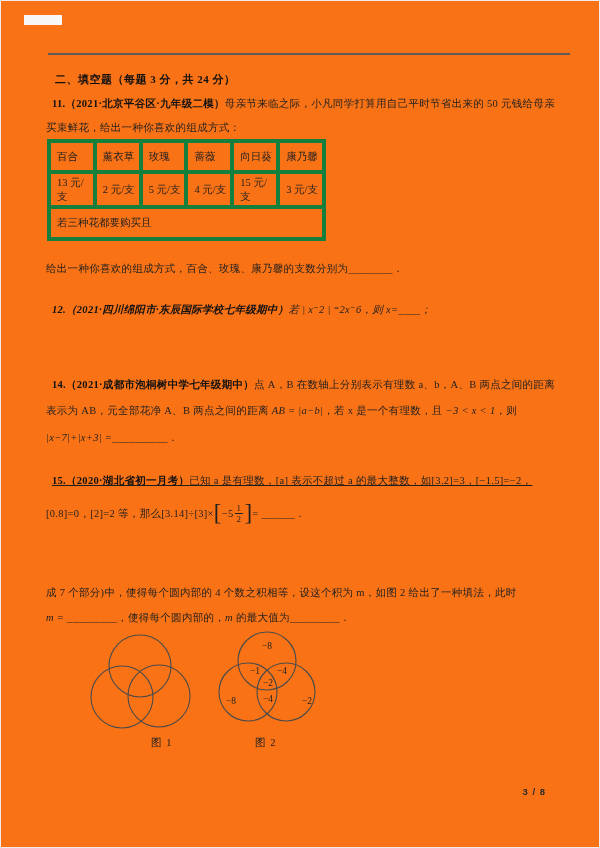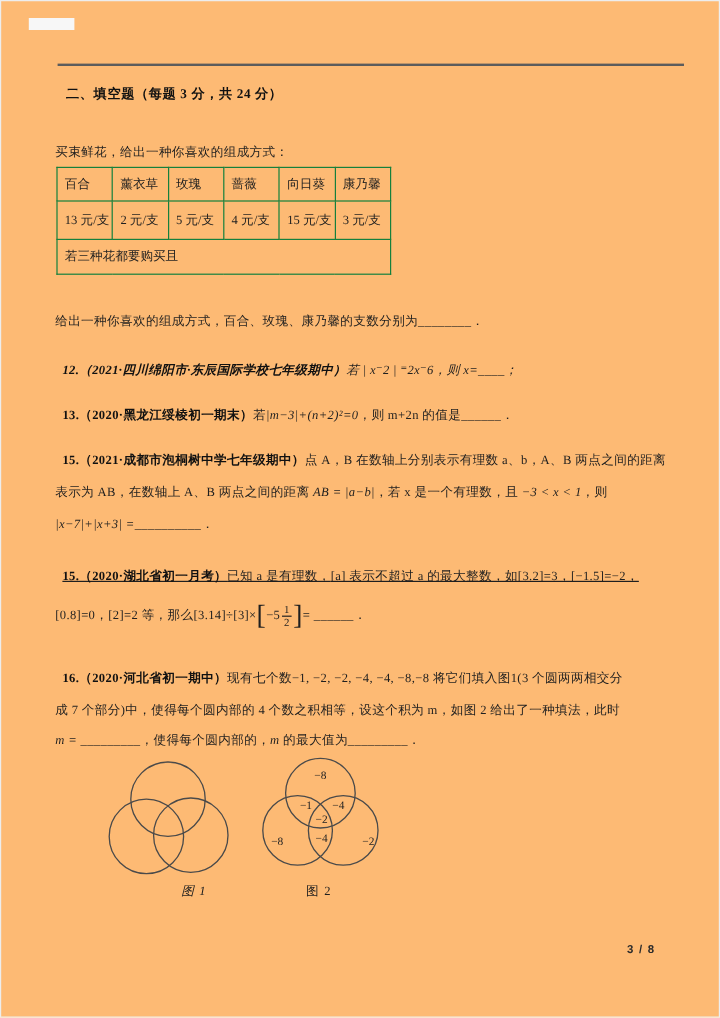--- a/index.html
+++ b/index.html
@@ -1,31 +1,31 @@
 <!DOCTYPE html>
 <html><head>
 <meta charset="utf-8">
 <style>
   html,body{margin:0;padding:0;background:#ffffff;}
   .page{
-    position:relative;width:600px;height:848px;background:#fdba74;overflow:hidden;
+    position:relative;width:600px;height:848px;background:#f97316;overflow:hidden;
     font-family:"Liberation Serif","DejaVu Serif",serif;color:#1f1f1f;
     box-shadow:inset 0 0 0 1px #ededed;
   }
   .artifact{position:absolute;left:24px;top:15px;width:38px;height:10px;background:#f7f7f7;}
   .rule{position:absolute;left:48px;top:53px;width:522px;height:2px;background:#5c5c5c;}
   .line{position:absolute;font-size:10.5px;letter-spacing:0.3px;white-space:nowrap;line-height:14px;}
   .b{font-weight:700;color:#111;}
   .it{font-style:italic;}
   .sec{font-size:11px;font-weight:700;color:#111;letter-spacing:0.5px;}
   table.price{
     position:absolute;left:47px;top:139px;width:279px;border-collapse:collapse;
     table-layout:fixed;font-size:10.5px;color:#1f1f1f;
   }
-  table.price td{border:1px solid #15803d;padding:0 0 0 6px;vertical-align:middle;}
+  table.price td{border:4px solid #15803d;padding:0 0 0 6px;vertical-align:middle;}
   tr.r1 td{height:27px;}
   tr.r2 td{height:31px;}
   tr.r3 td{height:28px;}
   .frwrap{display:inline-flex;align-items:center;}
   .bigbr{font-size:23px;font-weight:400;line-height:0;position:relative;top:-1px;}
   .frac{display:inline-block;text-align:center;font-size:9px;line-height:1.15;margin:0 1px;}
   .frac .n{display:block;border-bottom:1px solid #222;padding:0 2px;}
   .frac .d{display:block;}
   svg.venn{position:absolute;}
   svg.venn circle{fill:none;stroke:#4a4a4a;stroke-width:1.1;}
@@ -37,20 +37,23 @@
 </head>
 <body>
 
 <div class="page">
 
   <div class="artifact"></div>
   <div class="rule"></div>
 
   <div class="line sec" style="left:55px;top:72px;">二、填空题（每题 3 分，共 24 分）</div>
 
+  <div class="line" style="left:52px;top:97px;">
+    <span class="b">11.（2021·北京平谷区·九年级二模）</span><span>母亲节来临之际，小凡同学打算用自己平时节省出来的 50 元钱给母亲</span>
+  </div>
   <div class="line" style="left:46px;top:121px;">买束鲜花，给出一种你喜欢的组成方式：</div>
 
   <table class="price">
     <tbody>
         <tr class="r1">
       <td>百合</td>
       <td>薰衣草</td>
       <td>玫瑰</td>
       <td>蔷薇</td>
       <td>向日葵</td>
@@ -69,63 +72,57 @@
     </tr>
   </tbody>
     </table>
 
   <div class="line" style="left:46px;top:262px;">给出一种你喜欢的组成方式，百合、玫瑰、康乃馨的支数分别为________．</div>
 
   <div class="line" style="left:52px;top:303px;font-style:italic;">
     <span class="b">12.（2021·四川绵阳市·东辰国际学校七年级期中）</span><span>若 | x⁻2 | ⁼2x⁻6，则 x=____；</span>
   </div>
 
-  <div class="line" style="left:52px;top:340px;">
-    <span class="b">13.（2020·黑龙江绥棱初一期末）</span><span>若</span><span class="it">|m−3|+(n+2)²=0</span><span>，则 m+2n 的值是______．</span>
-  </div>
 
   <div class="line" style="left:52px;top:378px;">
-    <span class="b">15.（2021·成都市泡桐树中学七年级期中）</span><span>点 A，B 在数轴上分别表示有理数 a、b，A、B 两点之间的距离</span>
+    <span class="b">14.（2021·成都市泡桐树中学七年级期中）</span><span>点 A，B 在数轴上分别表示有理数 a、b，A、B 两点之间的距离</span>
   </div>
   <div class="line" style="left:46px;top:404px;">
-    <span>表示为 AB，在数轴上 A、B 两点之间的距离 </span><span class="it">AB = |a−b|</span><span>，若 x 是一个有理数，且 </span><span class="it">−3 &lt; x &lt; 1</span><span>，则</span>
+    <span>表示为 AB，元全部花净 A、B 两点之间的距离 </span><span class="it">AB = |a−b|</span><span>，若 x 是一个有理数，且 </span><span class="it">−3 &lt; x &lt; 1</span><span>，则</span>
   </div>
   <div class="line" style="left:46px;top:431px;">
     <span class="it">|x−7|+|x+3| =</span><span>__________．</span>
   </div>
 
   <div class="line" style="left:52px;top:474px;text-decoration:underline;">
     <span class="b">15.（2020·湖北省初一月考）</span><span>已知 a 是有理数，</span><span>[a] 表示不超过 a 的最大整数，如[3.2]=3，[−1.5]=−2，</span>
   </div>
   <div class="line frwrap" style="left:46px;top:503px;">
     <span>[0.8]=0，[2]=2 等，那么[3.14]÷[3]×</span>
       <span class="bigbr">[</span>
       <span>−5</span>
       <span class="frac">
         <span class="n">1</span>
         <span class="d">2</span>
       </span>
       <span class="bigbr">]</span>
       <span>= ______．</span>
   </div>
 
-  <div class="line" style="left:52px;top:559px;">
-    <span class="b">16.（2020·河北省初一期中）</span><span>现有七个数</span><span>−1, −2, −2, −4, −4, −8,−8 </span><span>将它们填入图1(3 个圆两两相交分</span>
-  </div>
   <div class="line" style="left:46px;top:586px;">成 7 个部分)中，使得每个圆内部的 4 个数之积相等，设这个积为 m，如图 2 给出了一种填法，此时</div>
   <div class="line" style="left:46px;top:611px;">
     <span class="it">m = _________</span><span>，使得每个圆内部的，</span><span class="it">m</span><span> 的最大值为_________．</span>
   </div>
 
   <svg class="venn" style="left:84px;top:630px;" width="125" height="105" viewBox="0 0 125 105">
     <circle cx="56" cy="36" r="31"></circle>
     <circle cx="38" cy="67" r="31"></circle>
     <circle cx="75" cy="66" r="31"></circle>
   </svg>
-  <div class="figcap" style="left:151px;top:736px;font-style:italic;">图 1</div>
+  <div class="figcap" style="left:151px;top:736px;">图 1</div>
 
   <svg class="venn" style="left:210px;top:628px;" width="135" height="110" viewBox="0 0 135 110">
     <circle cx="57" cy="33" r="29"></circle>
     <circle cx="38" cy="64" r="29"></circle>
     <circle cx="76" cy="64" r="29"></circle>
     <text x="57" y="21" text-anchor="middle">−8</text>
     <text x="45" y="46" text-anchor="middle">−1</text>
     <text x="72" y="46" text-anchor="middle">−4</text>
     <text x="58" y="58" text-anchor="middle">−2</text>
     <text x="21" y="76" text-anchor="middle">−8</text>

